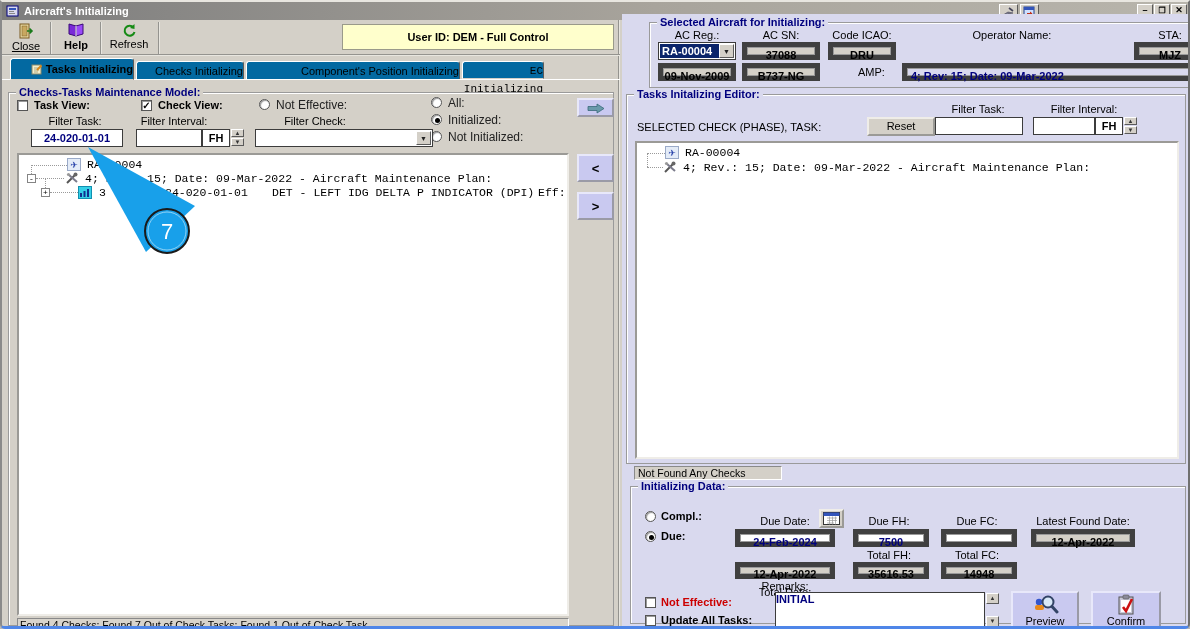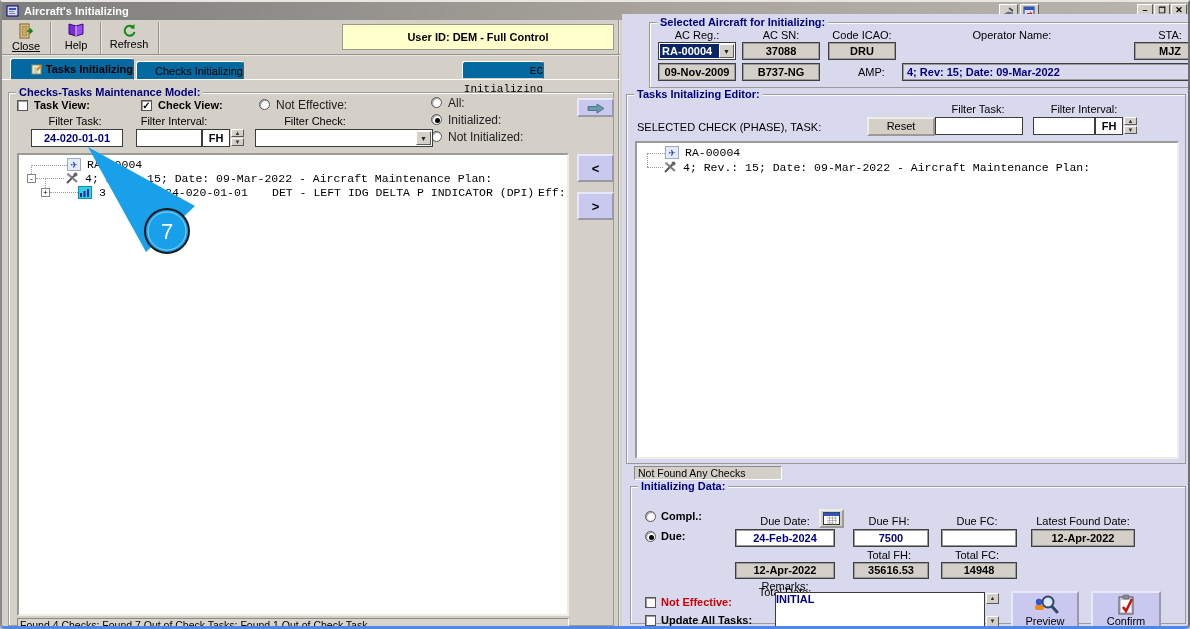--- a/index.html
+++ b/index.html
@@ -15,21 +15,21 @@
               background:linear-gradient(to right,#7d7d7d,#a8a49c 55%,#b8b5ac); }
   .title-text { color:#fff; font-weight:bold; font-size:11px; line-height:18px; }
   .winbtn { width:16px; height:13px; background:#d4d0c8; border:1px solid;
             border-color:#fff #5a5a5a #5a5a5a #fff; font-size:9px; line-height:11px;
             text-align:center; font-weight:bold; color:#000; }
   .minibtn { width:19px; height:15px; background:#d4d0c8; border:1px solid;
              border-color:#fff #5a5a5a #5a5a5a #fff; text-align:center; }
 
   .raised { background:#d4d0c8; border:2px outset #efede8; }
   .sunken { background:#fff; border:2px inset #efede8; }
-  .darkfield { border:1px solid #404040; box-shadow:inset 0 0 0 1px #9a9a9a; background:#d4d0c8;
+  .darkfield { border:5px solid #404040; box-shadow:inset 0 0 0 1px #9a9a9a; background:#d4d0c8;
                text-align:center; font-weight:bold; }
   .groupbox { border:1px solid #9a9a9a; box-shadow:inset 1px 1px 0 #ffffff; }
   .grouplabel { position:absolute; top:-7px; left:7px; padding:0 3px; font-weight:bold; color:#00007e; }
   .lav { background:#d9d9ee; }
   .lavbtn { background:#c9c9f0; border:2px outset #e8e8fa; text-align:center; }
 
   .checkbox { width:11px; height:11px; background:#fff; border:1px solid #555;
               box-shadow:inset 1px 1px 0 #9a9a9a; font-size:10px; line-height:9px;
               text-align:center; font-weight:bold; }
   .radio { width:11px; height:11px; background:#fff; border:1px solid #555; border-radius:50%;
@@ -97,21 +97,21 @@
     <div class="abs" style="left:0;top:0;width:618px;height:36px;border-bottom:2px groove #e8e6e0;">
       <div class="abs" style="left:2px;top:2px;width:44px;height:32px;text-align:center;text-decoration:underline;">
         <span><svg width="18" height="17" style="margin:1px auto 0;">
               <rect x="3" y="1" width="9" height="14" fill="#e8d8a0" stroke="#7a5a20"></rect>
               <rect x="5" y="3" width="5" height="10" fill="#c8a860" stroke="#7a5a20" stroke-width="0.5"></rect>
               <path d="M10 8 h5 M12.5 5.5 L15 8 L12.5 10.5" stroke="#1a7a1a" stroke-width="1.6" fill="none"></path>
             </svg></span>
         <div>Close</div>
       </div>
       <div class="abs" style="left:48px;top:2px;height:32px;border-left:2px groove #e8e6e0;"></div>
-      <div class="abs" style="left:52px;top:2px;width:44px;height:32px;text-align:center;">
+      <div class="abs" style="left:52px;top:2px;width:44px;height:32px;text-align:center;font-weight:bold;">
         <span><svg width="18" height="16" style="margin:1px auto 0;">
               <path d="M9 3 L2 1 L2 11 L9 13 Z" fill="#7a2ad8" stroke="#3a0a78"></path>
               <path d="M9 3 L16 1 L16 11 L9 13 Z" fill="#9a4af8" stroke="#3a0a78"></path>
               <path d="M9 3 V13" stroke="#fff" stroke-width="1"></path>
             </svg></span>
         <div>Help</div>
       </div>
       <div class="abs" style="left:98px;top:2px;height:32px;border-left:2px groove #e8e6e0;"></div>
       <div class="abs" style="left:102px;top:2px;width:50px;height:32px;text-align:center;">
         <span><svg width="16" height="15" style="margin:1px auto 0;">
@@ -126,20 +126,21 @@
 
     <div class="abs" style="left:0;top:38px;width:618px;height:22px;">
       <div class="abs tab" style="left:8px;top:0;width:124px;height:22px;border-bottom:1px solid #d4d0c8;font-weight:bold;line-height:21px;z-index:2;">
         <span style="display:inline-block;vertical-align:-2px;margin-right:3px;"><svg width="12" height="12">
               <rect x="1" y="2" width="9" height="9" fill="#f5eecb" stroke="#8a8a6a"></rect>
               <path d="M3 5 h5 M3 7 h5 M3 9 h4" stroke="#9a9a7a" stroke-width="0.8"></path>
               <path d="M6 7 L10.5 2.5" stroke="#d8881a" stroke-width="2"></path>
             </svg></span><span>Tasks Initializing</span>
       </div>
       <div class="abs tab" style="left:134px;top:3px;width:108px;height:19px;line-height:18px;">Checks Initializing</div>
+      <div class="abs tab" style="left:244px;top:3px;width:214px;height:19px;line-height:18px;">Component's Position Initializing</div>
       <div class="abs tab" style="left:460px;top:3px;width:82px;height:18px;line-height:18px;font-family:Liberation Mono, monospace;">EC Initializing</div>
       <div class="abs" style="left:0;top:21px;width:618px;border-top:1px solid #fff;z-index:1;"></div>
     </div>
 
     <div class="abs groupbox" style="left:6px;top:72px;width:606px;height:534px;">
       <span class="grouplabel" style="background:#d4d0c8;">Checks-Tasks Maintenance Model:</span>
 
       <span class="abs checkbox" style="left:8px;top:7px;"></span>
       <span class="abs lbl" style="left:25px;top:6px;font-weight:bold;">Task View:</span>
       <span class="abs checkbox" style="left:132px;top:7px;">✓</span>

